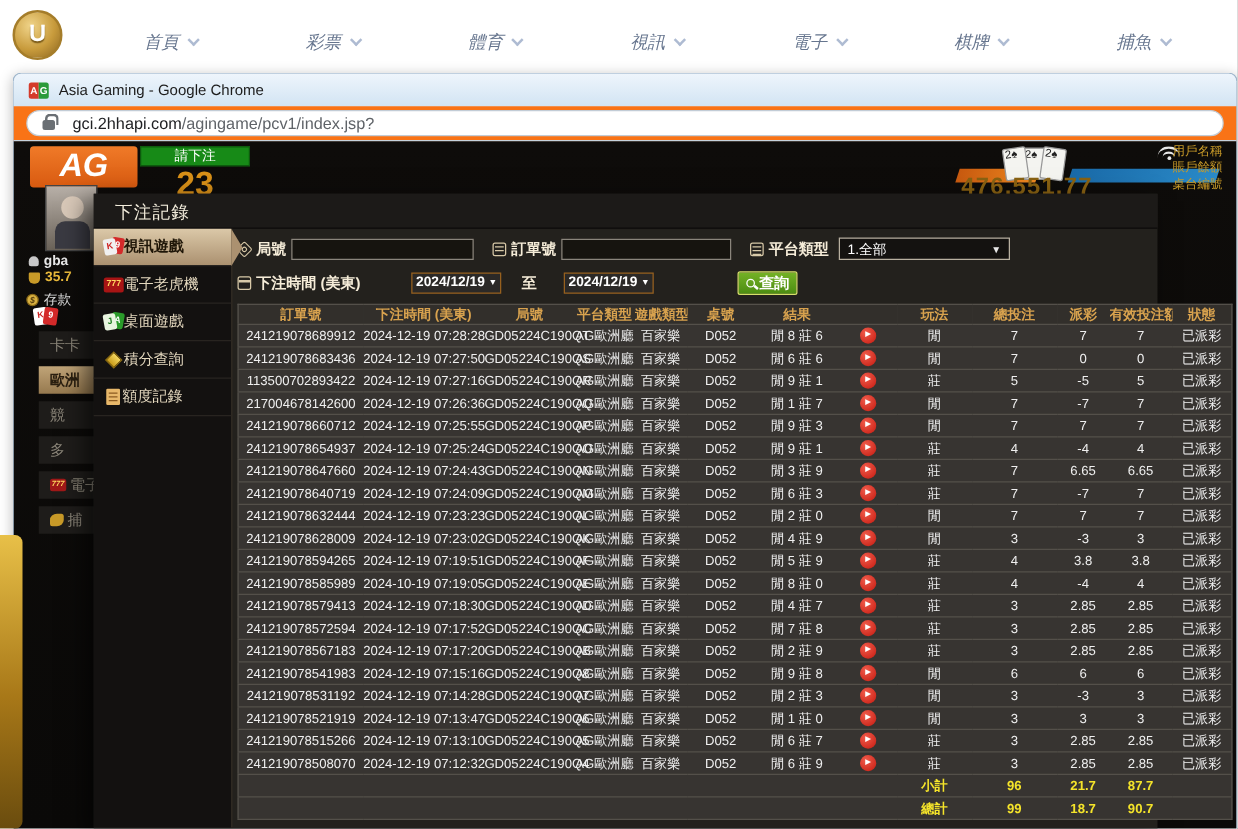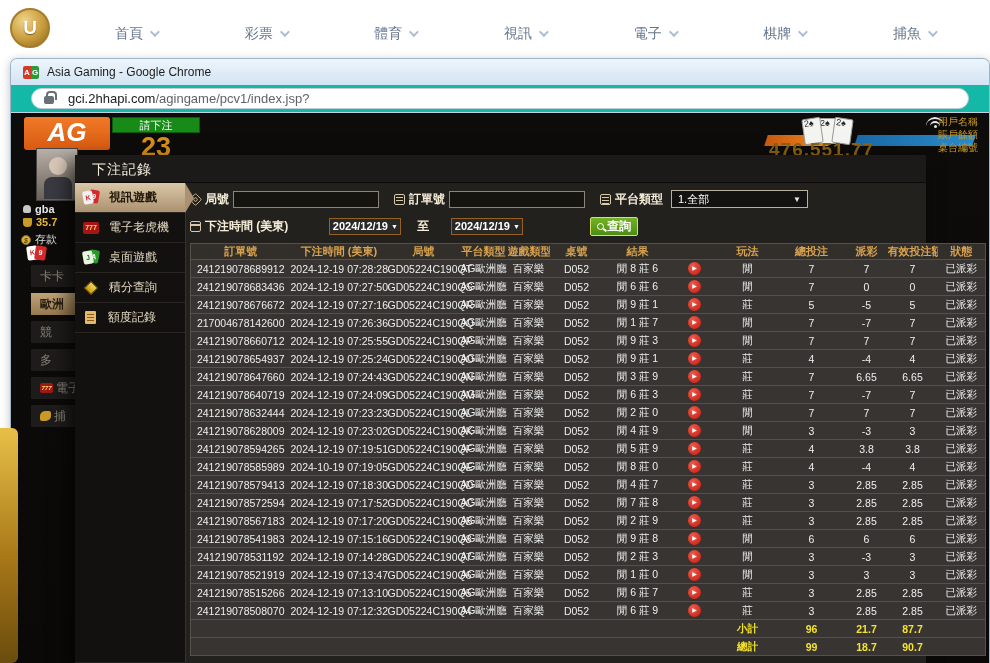--- a/index.html
+++ b/index.html
@@ -6,33 +6,33 @@
   html,body { background:#fff; }
   body { font-family:"Liberation Sans","DejaVu Sans",sans-serif; }
   .screen { position:relative; width:990px; height:663px; background:#fff; overflow:hidden; }
 
   
   .topnav { position:absolute; left:0; top:0; width:990px; height:55px; background:#fff; display:flex; align-items:center; }
   .logo { display:flex; align-items:center; margin-left:10px; }
   .coin { width:40px; height:40px; border-radius:50%; background:radial-gradient(circle at 35% 30%,#f0d48a,#c89b3c 55%,#8a6420); border:2px solid #a57d2a; display:flex; align-items:center; justify-content:center; }
   .coin span { color:#fff; font-weight:bold; font-size:19px; text-shadow:0 1px 1px #7a5a18; }
   .logo-text { margin-left:8px; font-size:25px; font-weight:bold; letter-spacing:.5px; color:#b08c3f; background:linear-gradient(#d8b25e,#8a6a24); -webkit-background-clip:text; background-clip:text; -webkit-text-fill-color:transparent; }
-  .nav-items { display:flex; flex:1; justify-content:space-between; margin:12px 55px 0 65px; }
+  .nav-items { display:flex; flex:1; justify-content:space-between; margin:12px 55px 0 65px;font-style:italic; }
   .nav-item { display:flex; align-items:center; gap:7px; font-size:14px; color:#66758e; cursor:pointer; }
   .chev { width:7px; height:7px; border-right:2px solid #aebbd2; border-bottom:2px solid #aebbd2; transform:rotate(45deg) translateY(-2px); }
 
   
   .window { position:absolute; left:10px; top:58px; width:980px; height:605px; border:1px solid #9db5cb; border-bottom:none; border-radius:7px 7px 0 0; background:#e4ecf4; box-shadow:0 2px 10px rgba(0,0,0,.25); }
   .titlebar { height:26px; border-radius:6px 6px 0 0; background:linear-gradient(#eef5fc,#d2e4f3); display:flex; align-items:center; padding-left:12px; }
   .favicon { display:flex; width:16px; height:13px; }
   .favicon b { flex:1; font-size:8px; line-height:13px; color:#fff; text-align:center; font-weight:bold; }
   .fav-a { background:#d43a2a; border-radius:2px 0 0 2px; }
   .fav-g { background:#2a9a3a; border-radius:0 2px 2px 0; }
   .win-title { margin-left:8px; font-size:12px; color:#1c1c1c; }
-  .urlstrip { height:28px; background:#14b8a6; border-bottom:1px solid #c6d2dd; display:flex; align-items:center; padding:0 20px; }
+  .urlstrip { height:28px; background:#f97316; border-bottom:1px solid #c6d2dd; display:flex; align-items:center; padding:0 10px; }
   .urlbar { flex:1; height:21px; background:#fff; border:1px solid #c2ccd6; border-radius:11px; display:flex; align-items:center; padding:0 12px; }
   .lock { position:relative; width:10px; height:8px; background:#6a6f74; border-radius:2px; margin-top:3px; }
   .lock::before { content:""; position:absolute; left:1.5px; top:-5px; width:7px; height:7px; border:2px solid #6a6f74; border-bottom:none; border-radius:4px 4px 0 0; }
   .url-text { margin-left:14px; font-size:13px; color:#202124; }
   .url-text .path { color:#5f6368; }
 
   
   .content { position:relative; width:978px; height:550px; background:linear-gradient(#0e0c0a,#0a0908); overflow:hidden; }
 
   .ag-logo { position:absolute; left:13px; top:4px; width:86px; height:33px; background:linear-gradient(#f07a28,#d85a10); border-radius:3px; color:#fff; font-weight:bold; font-style:italic; font-size:26px; text-align:center; line-height:31px; }
@@ -72,21 +72,21 @@
   .slot-chip { width:13px; height:10px; background:#a01818; border-radius:2px; color:#ffd860; font-size:6px; line-height:10px; text-align:center; font-weight:bold; }
   .fish-chip { width:11px; height:10px; background:#c89a28; border-radius:50% 2px 50% 2px; }
 
   .gold-widget { position:absolute; left:0; top:428px; width:18px; height:235px; background:linear-gradient(#e8c048,#a87818 55%,#6a4c0e); border-radius:0 6px 6px 0; z-index:60; }
 
   
   .modal { position:absolute; left:64px; top:42px; width:851px; height:508px; background:#23211d; box-shadow:-6px 6px 18px rgba(0,0,0,.6); z-index:40; }
   .modal-title { height:28px; background:#1c1a18; border-bottom:1px solid #0c0b0a; color:#f3eddc; font-size:14px; line-height:28px; padding-left:17px; letter-spacing:1px; }
   .modal-body { display:flex; height:479px; }
   .msidebar { width:111px; background:#131110; border-right:1px solid #383228; flex:none; }
-  .ms-item { position:relative; height:30px; display:flex; align-items:center; gap:10px; padding-left:8px; border-bottom:1px solid #282420; color:#e5d9bf; font-size:12px; cursor:pointer; }
+  .ms-item { position:relative; height:30px; display:flex; align-items:center; gap:0; padding-left:8px; border-bottom:1px solid #282420; color:#e5d9bf; font-size:12px; cursor:pointer; }
   .ms-item.active { background:linear-gradient(#dbc8a8,#ab9170); color:#1e1507; font-weight:bold; }
   .ms-item.active::after { content:""; position:absolute; right:-9px; top:50%; margin-top:-15px; border:15px solid transparent; border-right:none; border-left:9px solid #ab9170; z-index:5; }
   .ico { flex:none; position:relative; }
   .ico-cards { width:16px; height:15px; }
   .ico-cards i { position:absolute; width:10px; height:13px; border-radius:2px; font-style:normal; font-size:7px; font-weight:bold; text-align:center; line-height:13px; }
   .ico-cards .c1 { left:0; top:1px; background:#f0f0f0; color:#c22; transform:rotate(-10deg); }
   .ico-cards .c2 { left:6px; top:0; background:#d42a2a; color:#fff; transform:rotate(10deg); }
   .ico-cards.green .c1 { background:#e8f5e0; color:#1a7a1a; }
   .ico-cards.green .c2 { background:#2a9a2a; }
   .ico-slot { width:16px; height:12px; background:#a81414; border-radius:2px; color:#ffd860; font-size:7px; font-weight:bold; text-align:center; line-height:12px; }
@@ -385,21 +385,21 @@
                     <td>D052</td>
                     <td>閒 6 莊 6</td>
                     <td><span class="play-btn">▶</span></td>
                     <td>閒</td>
                     <td>7</td>
                     <td class="zero">0</td>
                     <td>0</td>
                     <td class="status">已派彩</td>
                   </tr>
                   <tr>
-                    <td>241219078676672</td>
+                    <td>113500702893422</td>
                     <td>2024-12-19 07:27:16</td>
                     <td>GD05224C190QR</td>
                     <td>AG歐洲廳</td>
                     <td>百家樂</td>
                     <td>D052</td>
                     <td>閒 9 莊 1</td>
                     <td><span class="play-btn">▶</span></td>
                     <td>莊</td>
                     <td>5</td>
                     <td class="neg">-5</td>

